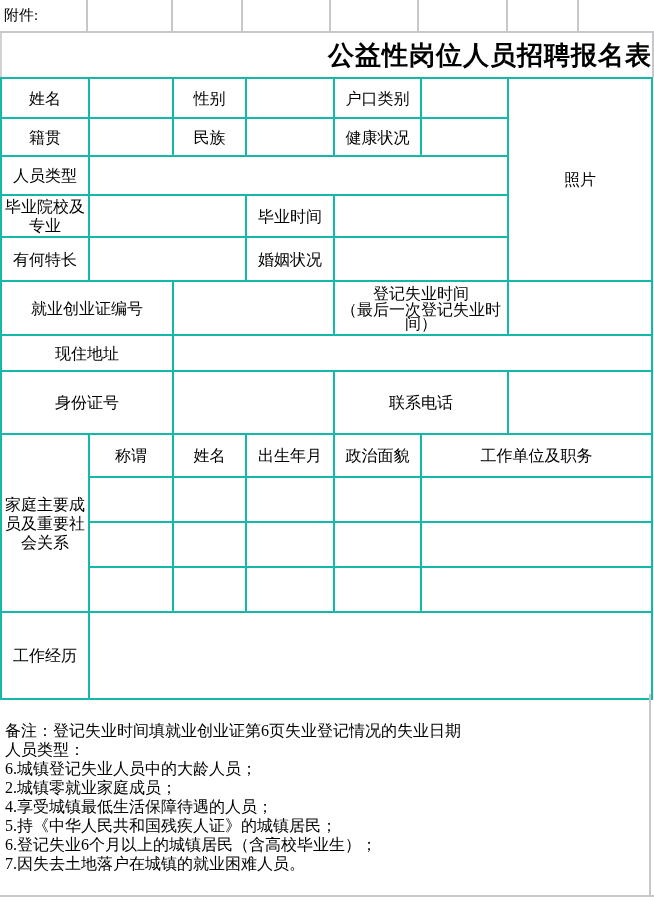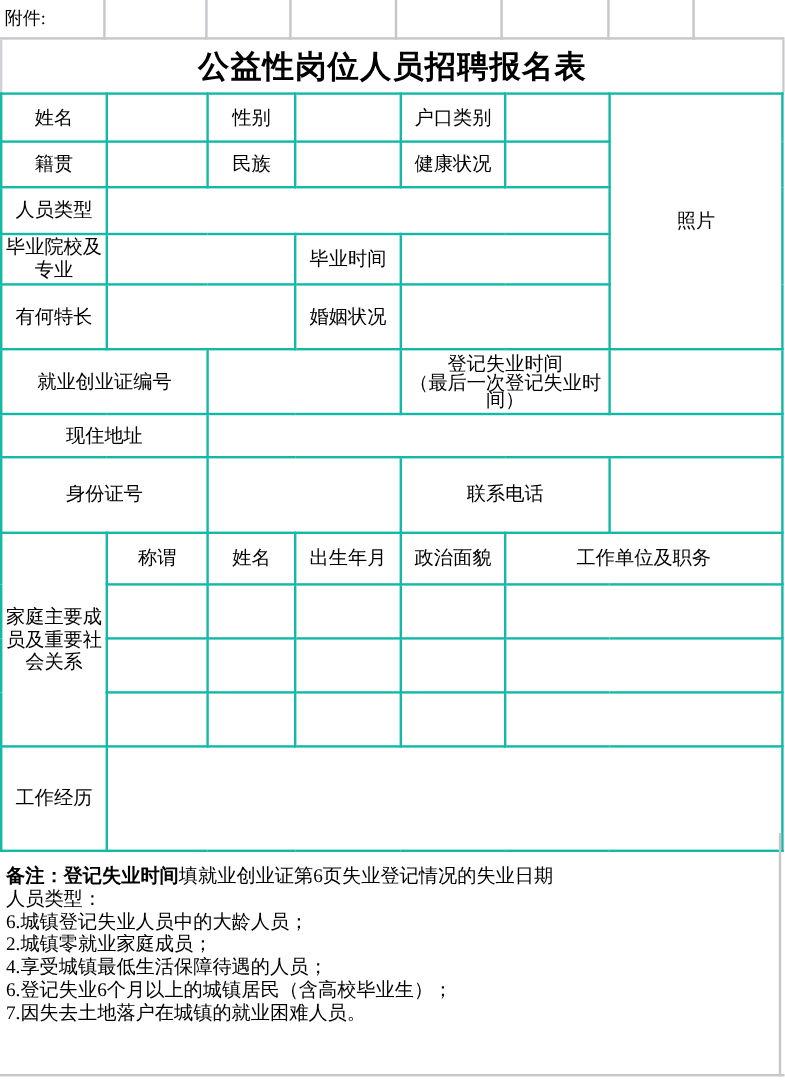--- a/index.html
+++ b/index.html
@@ -12,21 +12,21 @@
   .top-cell {
     box-sizing:border-box; height:33px;
     border-right:2px solid #c6c6cb; border-bottom:2px solid #c6c6cb;
     display:flex; align-items:center; padding-left:4px; font-size:15px;
   }
   .top-cell:last-child { border-right:2px solid #c6c6cb; }
   
   .title-row {
     position:absolute; top:33px; left:0; width:654px; height:44px; box-sizing:border-box;
     border-left:2px solid #d2d2d6; border-right:2px solid #c6c6cb;
-    display:flex; align-items:center; justify-content:center;
+    display:flex; align-items:center; justify-content:flex-end;
   }
   .title-text { font-size:26px; font-weight:bold; letter-spacing:1px; }
   
   table.form {
     position:absolute; top:77px; left:0; width:651px;
     border-collapse:collapse; table-layout:fixed;
   }
   table.form td {
     border:2px solid #14b8a6; box-sizing:border-box;
     font-size:16px; text-align:center; vertical-align:middle;
@@ -34,21 +34,21 @@
   }
   td.family-lbl { font-size:15px; line-height:20px; padding:1px 2px; }
   .cell-main { display:block; line-height:18px; }
   .cell-sub  { display:block; font-size:16px; line-height:14px; }
   
   .notes {
     position:absolute; top:694px; left:0; width:646px;
     padding:27px 0 0 5px; font-size:16px; line-height:19px;
   }
   .note-line { white-space:nowrap; }
-  .b { font-weight:bold; }
+  .b { font-weight:normal; }
   
   .bottom-line { position:absolute; top:895px; left:0; width:654px; height:2px; background:#c6c6cb; }
   .right-line  { position:absolute; top:694px; left:649px; width:2px; height:203px; background:#c6c6cb; }
 </style>
 </head>
 <body>
 
 <div class="page">
 
   <div class="top-row">
@@ -97,21 +97,21 @@
       <tr style="height:39px">
         <td>人员类型</td>
         <td colspan="5"></td>
       </tr>
       <tr style="height:42px">
         <td>毕业院校及专业</td>
         <td colspan="2"></td>
         <td>毕业时间</td>
         <td colspan="2"></td>
       </tr>
-      <tr style="height:54px">
+      <tr style="height:44px">
         <td>有何特长</td>
         <td colspan="2"></td>
         <td>婚姻状况</td>
         <td colspan="2"></td>
       </tr>
       <tr style="height:54px">
         <td colspan="2">就业创业证编号</td>
         <td colspan="2"></td>
         <td colspan="2">
           <span class="cell-main">登记失业时间</span>
@@ -166,19 +166,20 @@
   </table>
 
   <div class="notes">
     <div class="note-line">
       <span class="b">备注：</span><span class="b">登记失业时间</span><span>填就业创业证第6页失业登记情况的失业日期</span>
     </div>
     <div class="note-line">人员类型：</div>
     <div class="note-line">6.城镇登记失业人员中的大龄人员；</div>
     <div class="note-line">2.城镇零就业家庭成员；</div>
     <div class="note-line">4.享受城镇最低生活保障待遇的人员；</div>
+    <div class="note-line">5.持《中华人民共和国残疾人证》的城镇居民；</div>
     <div class="note-line">6.登记失业6个月以上的城镇居民（含高校毕业生）；</div>
     <div class="note-line">7.因失去土地落户在城镇的就业困难人员。</div>
   </div>
 
   <div class="bottom-line"></div>
   <div class="right-line"></div>
 </div>
 
 </body></html>

